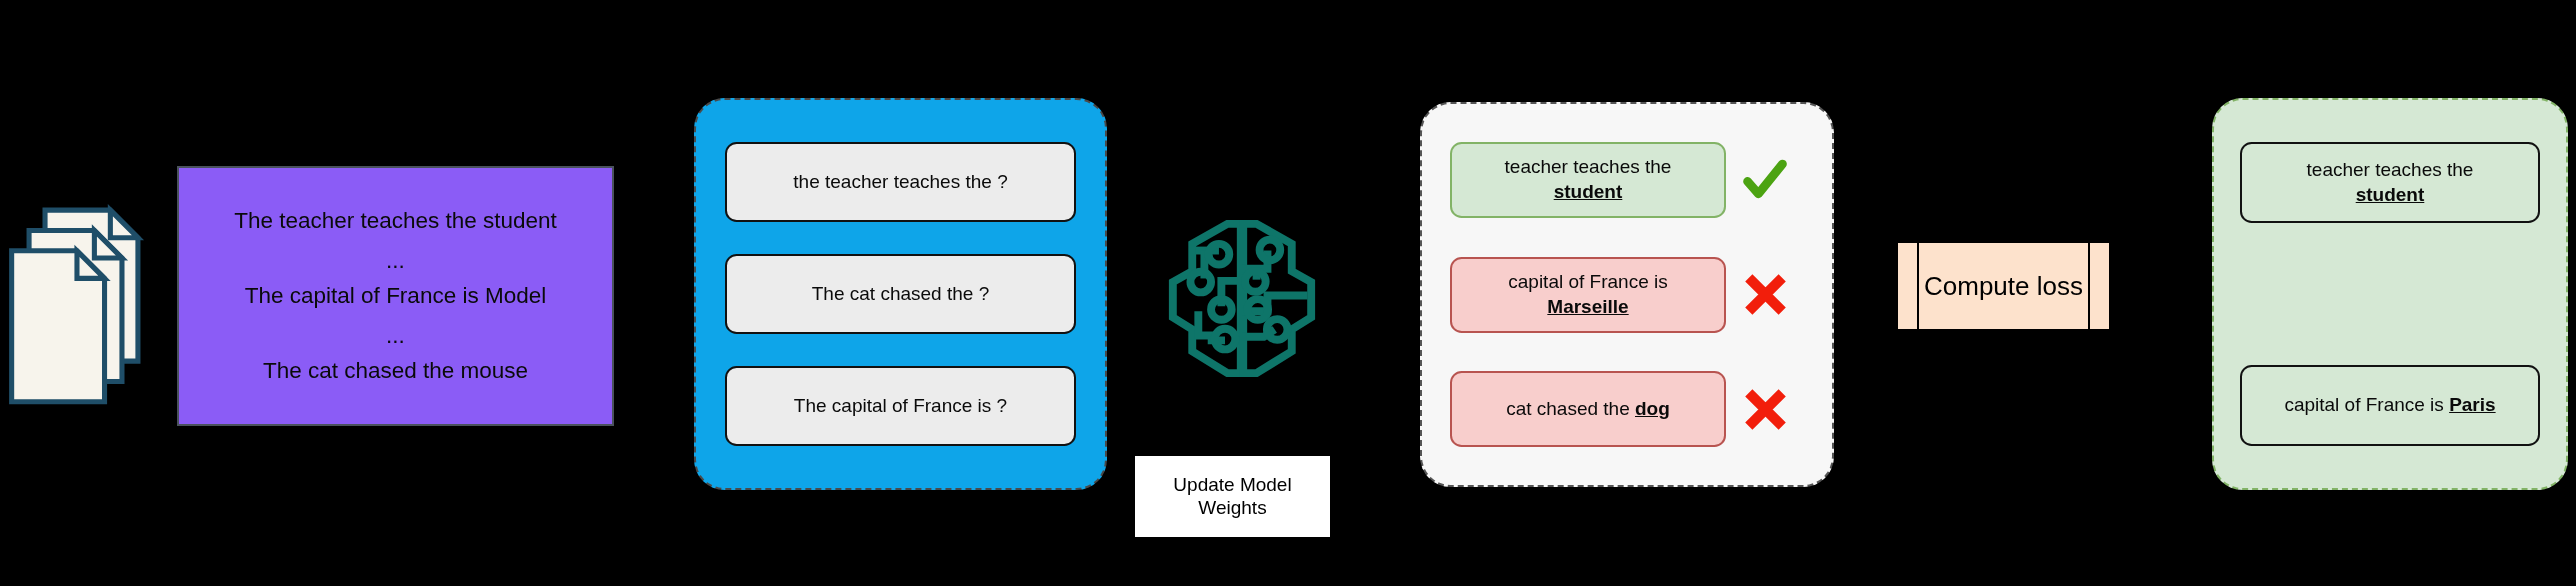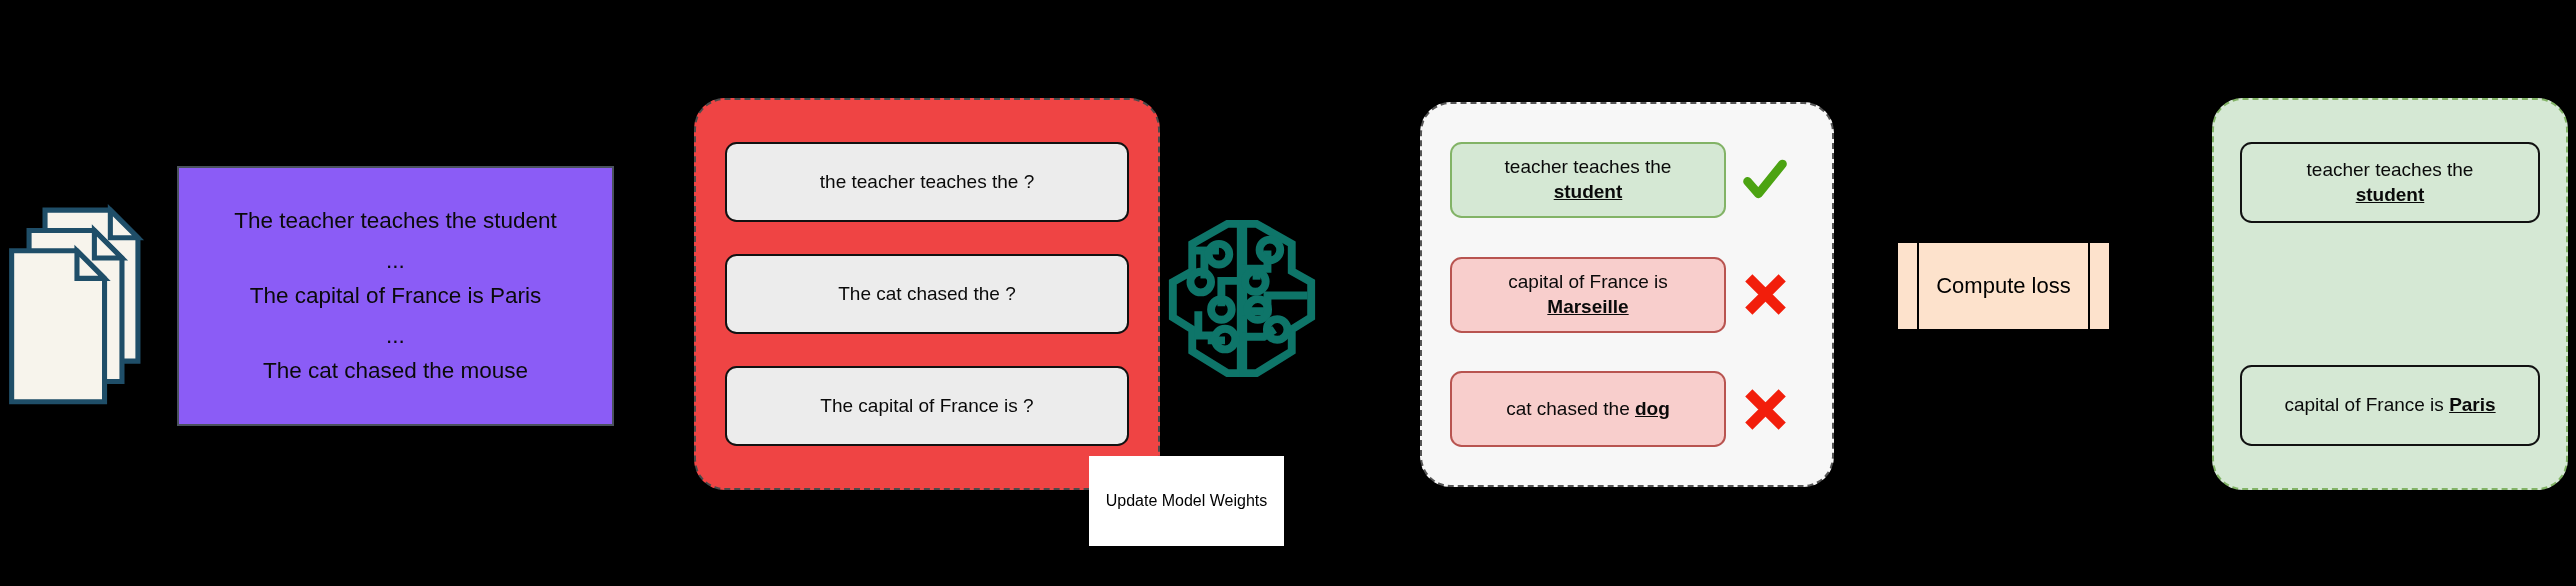--- a/index.html
+++ b/index.html
@@ -63,23 +63,23 @@
     box-sizing: border-box;
     border-radius: 30.5px;
     display: flex;
     flex-direction: column;
     align-items: center;
     justify-content: space-between;
   }
   .panel-prompts {
     left: 694px;
     top: 98px;
-    width: 466px;
+    width: 413px;
     height: 392px;
-    background: #ef4444;
+    background: #0ea5e9;
     border: 2.9px dashed #4A4A4A;
     padding: 42px 29px;
   }
   .panel-predictions {
     left: 1420px;
     top: 102px;
     width: 414px;
     height: 385px;
     background: #F7F7F7;
     border: 2.9px dashed #555555;
@@ -170,27 +170,27 @@
     left: 1151px;
     top: 205px;
     width: 182px;
     height: 193px;
   }
   .brain-icon svg { display: block; width: 100%; height: 100%; }
 
   
   .update-label {
     position: absolute;
-    left: 1089px;
+    left: 1135px;
     top: 456px;
     width: 195px;
-    height: 90px;
+    height: 81px;
     background: #FFFFFF;
     color: #000000;
-    font-size: 16px;
+    font-size: 19px;
     line-height: 1.18;
     text-align: center;
     display: flex;
     align-items: center;
     justify-content: center;
     box-sizing: border-box;
     padding: 1.5px 2.9px;
   }
 
   
@@ -199,21 +199,21 @@
     left: 1898px;
     top: 243px;
     width: 211px;
     height: 86px;
     background: #FDE2CC;
     box-sizing: border-box;
     display: flex;
     align-items: center;
     justify-content: center;
     color: #000000;
-    font-size: 22px;
+    font-size: 26px;
   }
   .compute-loss .rule {
     position: absolute;
     top: 0;
     bottom: 0;
     width: 2.2px;
     background: #000000;
   }
   .compute-loss .rule-left { left: 19px; }
   .compute-loss .rule-right { right: 19px; }
@@ -240,21 +240,21 @@
         <path d="M120 42 V80 H158 Z"></path>
         <path d="M6 70 H96 L134 108 V278 H6 Z"></path>
         <path d="M96 70 V108 H134 Z"></path>
       </g>
     </svg>
   </div>
 
   <div class="corpus-box">
     <div class="corpus-line">The teacher teaches the student</div>
     <div class="corpus-ellipsis">...</div>
-    <div class="corpus-line">The capital of France is Paris</div>
+    <div class="corpus-line">The capital of France is Model</div>
     <div class="corpus-ellipsis">...</div>
     <div class="corpus-line">The cat chased the mouse</div>
   </div>
 
   <div class="panel panel-prompts">
     <div class="prompt-stack">
       <div class="card card-plain">
         <span>the teacher teaches the ?</span>
       </div>
       <div class="card card-plain">

